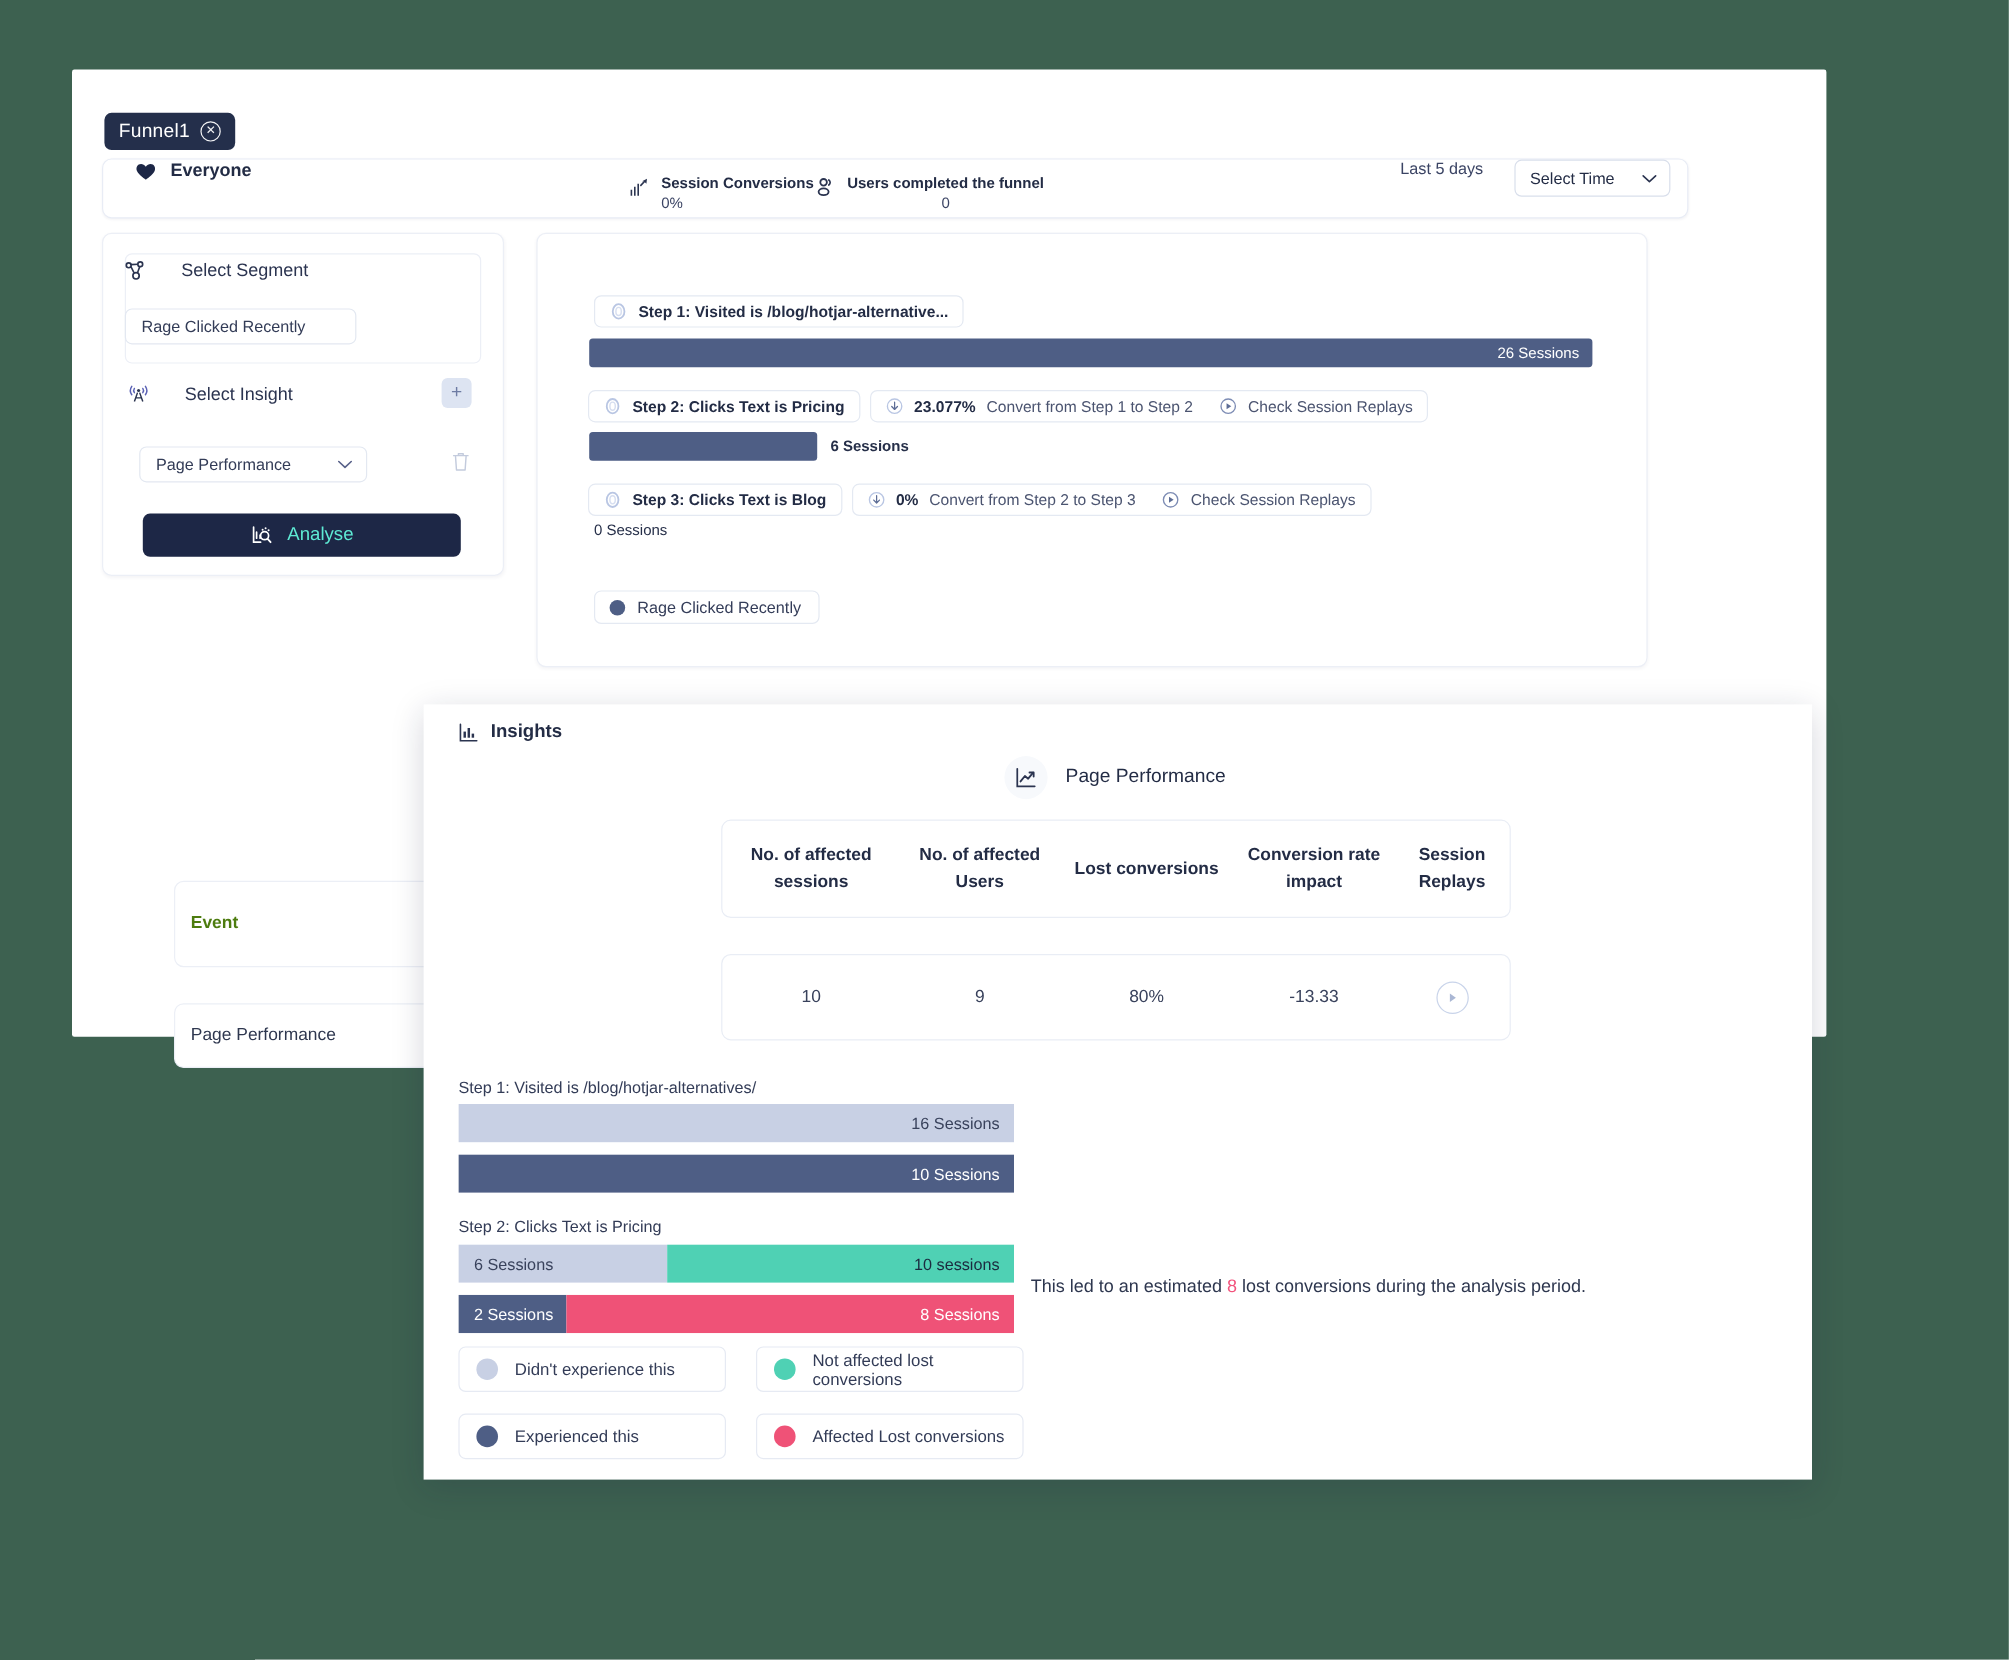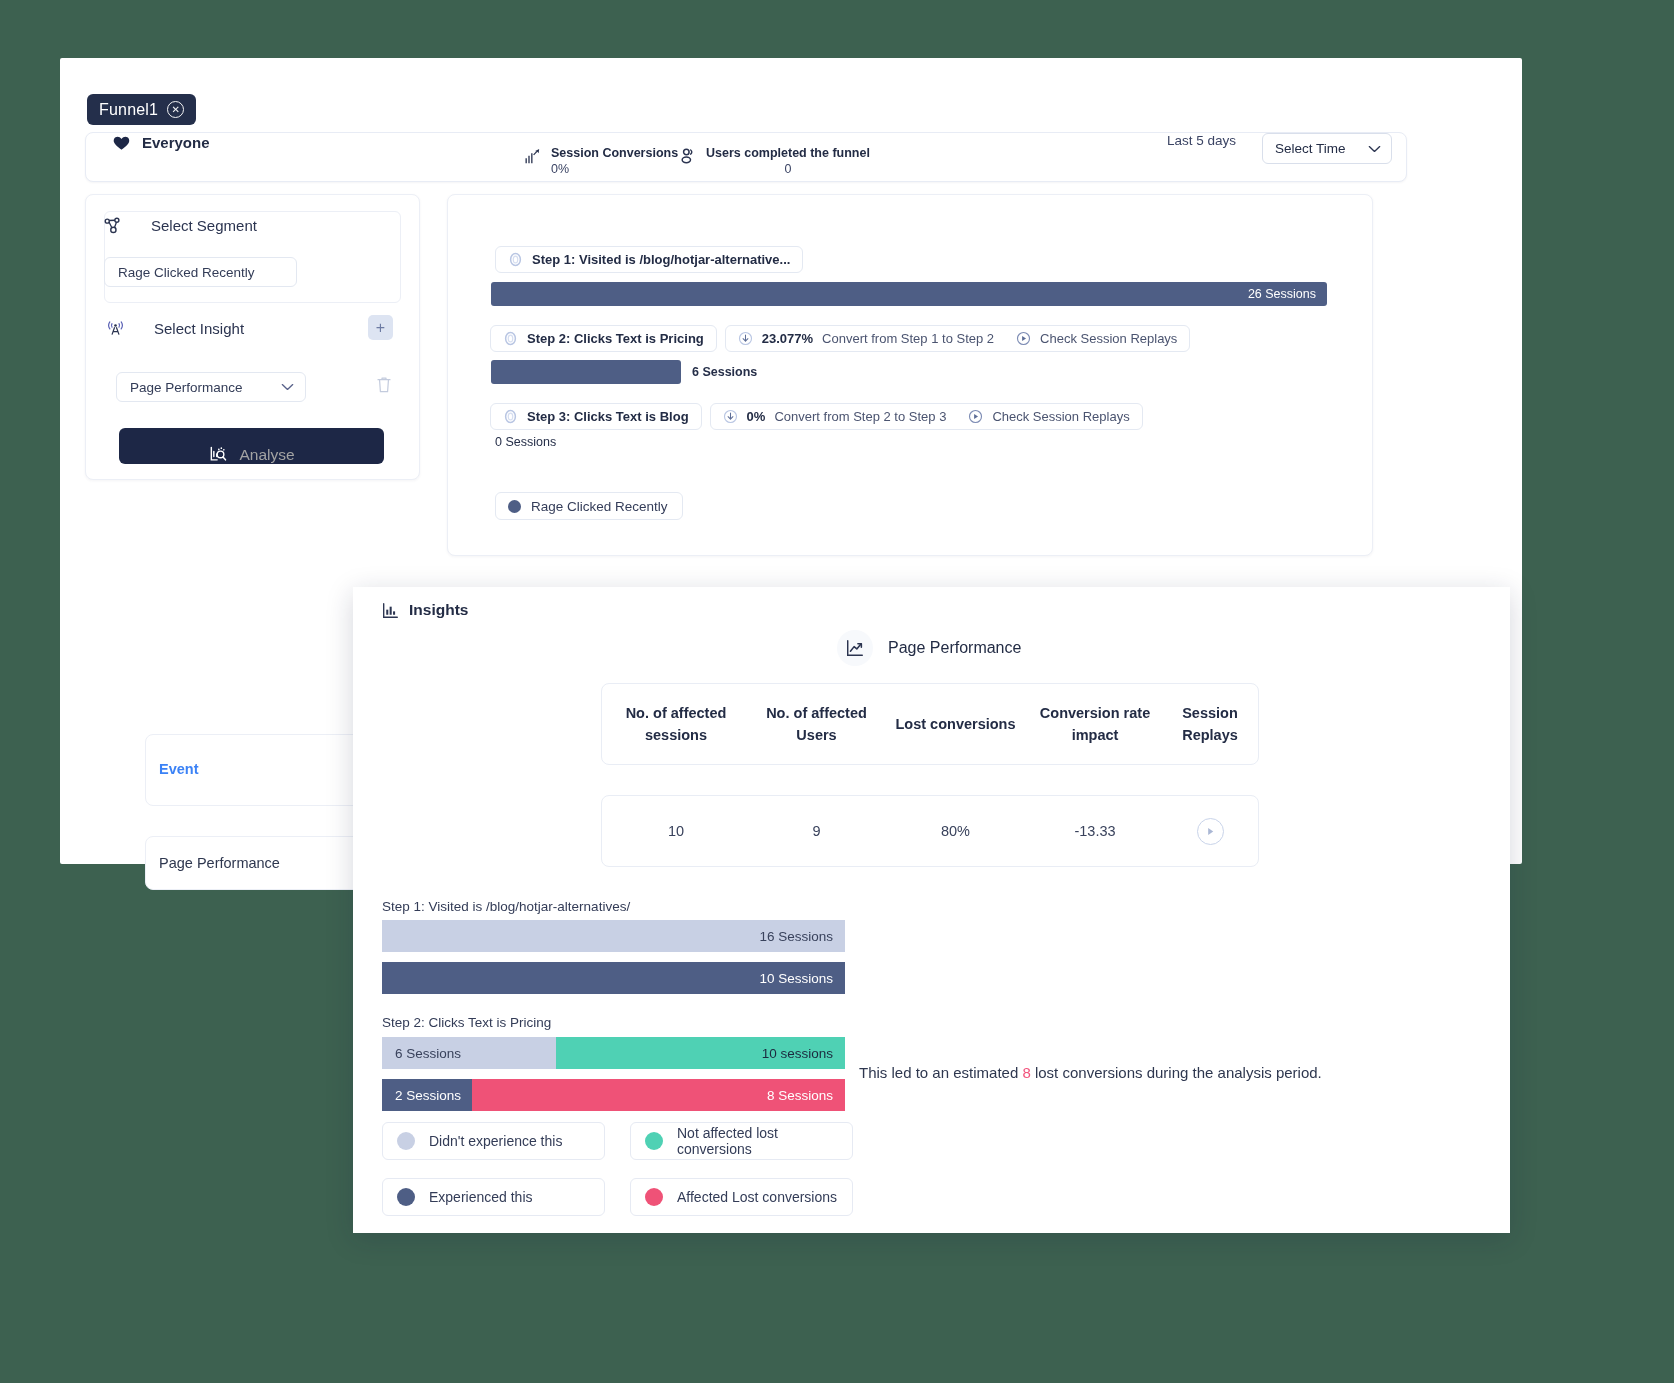--- a/index.html
+++ b/index.html
@@ -225,23 +225,23 @@
     color: #c3cbdd;
   }
   .analyse-btn {
     position: absolute;
     left: 33px;
     top: 233px;
     width: 265px;
     height: 36px;
     border-radius: 6px;
     background: #1d2746;
-    color: #a3a3a3;
-    display: flex;
-    align-items: flex-end;
+    color: #5eead4;
+    display: flex;
+    align-items: center;
     justify-content: center;
     gap: 11px;
     font-size: 15.5px;
   }
 
   
   .funnel-card {
     position: absolute;
     left: 447px;
     top: 194px;
@@ -342,21 +342,21 @@
     border: 1px solid #eceff6;
     border-radius: 8px;
     box-sizing: border-box;
   }
   .bg-col-event {
     position: absolute;
     left: 13px;
     top: 26px;
     font-size: 14.5px;
     font-weight: bold;
-    color: #3b82f6;
+    color: #4d7c0f;
   }
   .bg-col-sessions {
     position: absolute;
     left: 212px;
     top: 16px;
     width: 120px;
     text-align: center;
     font-size: 14.5px;
     font-weight: bold;
     color: #232c45;

